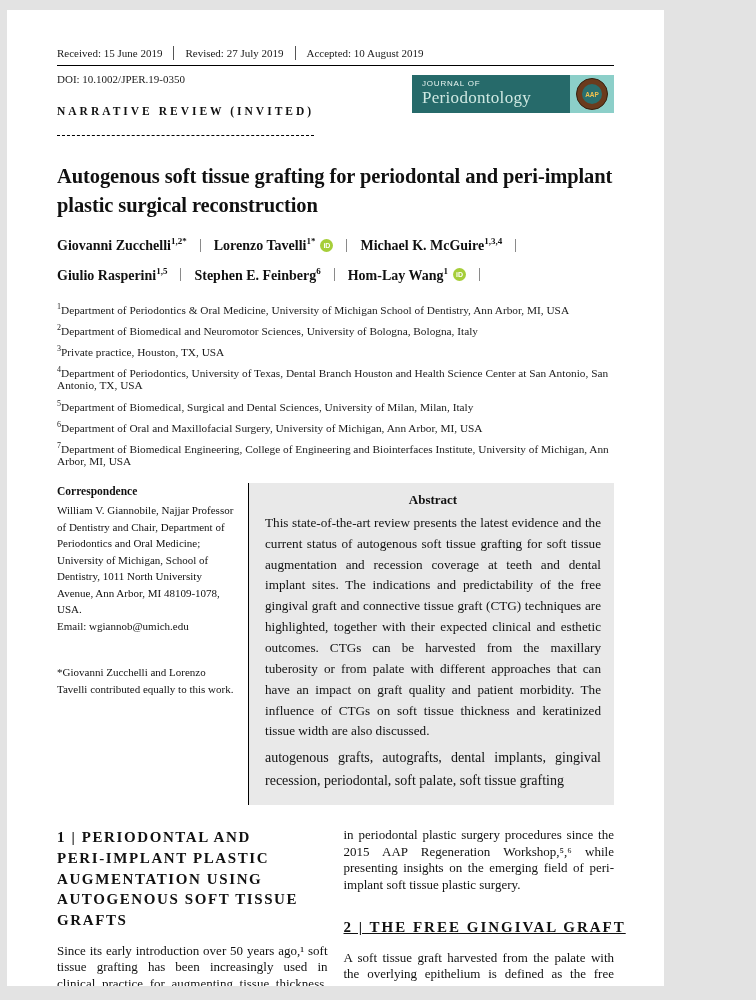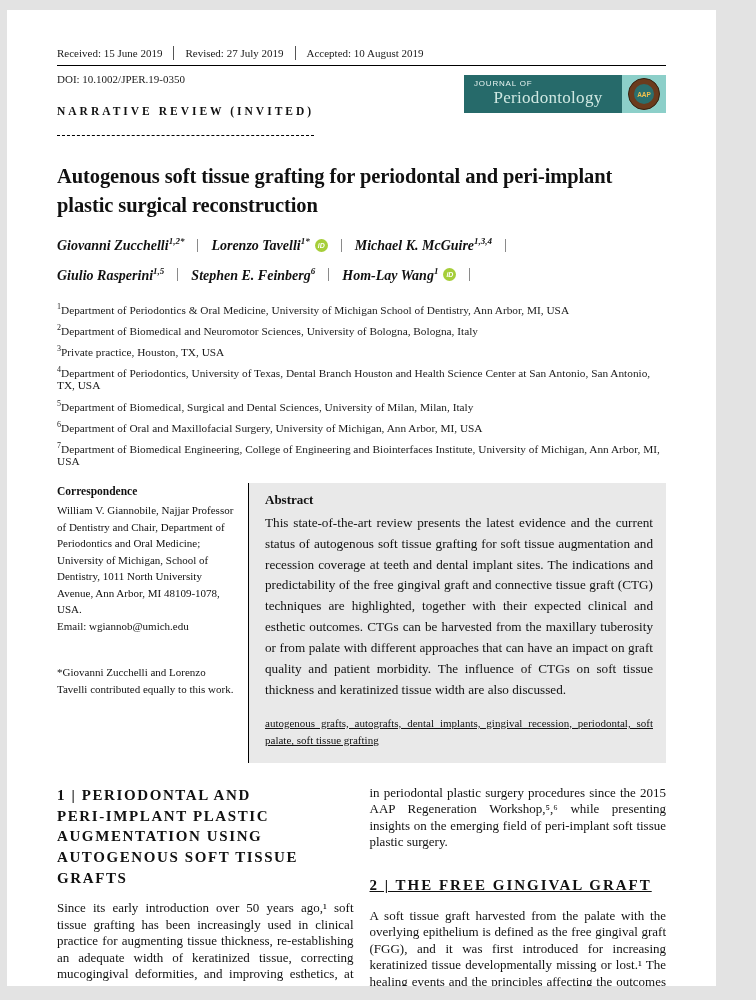--- a/index.html
+++ b/index.html
@@ -5,21 +5,21 @@
   html,body { margin:0; padding:0; }
   body {
     width:756px; height:1000px;
     background:#e3e3e3;
     font-family:"Liberation Serif","DejaVu Serif",serif;
     color:#111;
     position:relative;
   }
   .page {
     position:absolute; left:7px; top:10px;
-    width:709px; height:976px;
+    width:657px; height:976px;
     background:#ffffff;
     box-sizing:border-box;
     display:flex; flex-direction:column;
     overflow:hidden;
   }
   .content { padding:36px 50px 0 50px; }
 
   
   .dates-row {
     display:flex; align-items:center;
@@ -43,21 +43,21 @@
   .journal-logo { display:flex; height:38px; margin-top:2px; }
   .logo-main {
     background:#266a6a; color:#fff;
     width:158px; padding:4px 0 0 10px; box-sizing:border-box;
   }
   .logo-top {
     font-family:"Liberation Sans","DejaVu Sans",sans-serif;
     font-size:8px; letter-spacing:0.8px; color:#e8f4f1;
   }
   .logo-name {
-    font-size:17px; color:#cfe8e2; margin-top:0px; letter-spacing:0.3px;text-align:center;
+    font-size:17px; color:#cfe8e2; margin-top:0px; letter-spacing:0.3px;
   }
   .logo-emblem-box {
     width:44px; background:#8ccfc9;
     display:flex; align-items:center; justify-content:center;
   }
   .emblem-outer {
     width:30px; height:30px; border-radius:50%;
     background:#6b3b1d; border:1px solid #35200f;
     display:flex; align-items:center; justify-content:center;
   }
@@ -68,21 +68,21 @@
     font-size:6.5px; font-weight:bold;
     display:flex; align-items:center; justify-content:center;
   }
 
   
   .title {
     font-size:20.5px; font-weight:bold; letter-spacing:-0.1px;
     line-height:1.42; margin:26px 0 16px 0;
     white-space:pre-line;
   }
-  .authors { font-size:14px; font-weight:bold;font-style:italic; }
+  .authors { font-size:14px; font-weight:bold; }
   .author-line { display:flex; align-items:center; margin-bottom:12px; }
   .author { white-space:nowrap; }
   .author sup { font-size:9px; font-weight:bold; }
   .author-sep { width:1px; height:13px; background:#8a8a8a; margin:0 13px; }
   .orcid {
     display:inline-flex; align-items:center; justify-content:center;
     width:13px; height:13px; border-radius:50%;
     background:#a6ce39; color:#fff;
     font-family:"Liberation Sans","DejaVu Sans",sans-serif;
     font-size:7px; font-weight:bold;
@@ -96,24 +96,24 @@
 
   
   .corr-abs-row { display:flex; margin-top:16px; }
   .correspondence { width:180px; flex:none; font-size:11px; line-height:1.5; padding-right:11px; }
   .corr-heading { font-weight:bold; font-size:11.5px; margin-bottom:2px; }
   .corr-note { margin-top:30px; }
   .abstract-box {
     flex:1; background:#e9e9e9; border-left:1px solid #000;
     padding:9px 13px 13px 16px;
   }
-  .abstract-heading { font-weight:bold; font-size:13px; margin-bottom:5px; }
+  .abstract-heading { font-weight:bold; font-size:13px; margin-bottom:5px;text-align:center; }
   .abstract-text { font-size:13.2px; line-height:1.58; text-align:justify; }
   .kw-heading { font-weight:bold; font-size:9.5px; letter-spacing:2.2px; margin-top:15px; }
-  .kw-text { font-size:11px; line-height:1.6; text-align:justify; margin-top:14px;text-decoration:underline; }
+  .kw-text { font-size:14px; line-height:1.6; text-align:justify; margin-top:5px; }
 
   
   .columns { display:flex; gap:16px; margin-top:22px; }
   .col { flex:1; min-width:0; }
   .sec-heading {
     font-size:15px; font-weight:bold; letter-spacing:1.6px;
     line-height:1.38; white-space:pre-line; margin:0 0 12px 0;
   }
   .sec-heading.single { margin-top:22px; white-space:nowrap; letter-spacing:2px; }
   .body-para { font-size:13px; line-height:1.27; text-align:justify; margin:0; }

